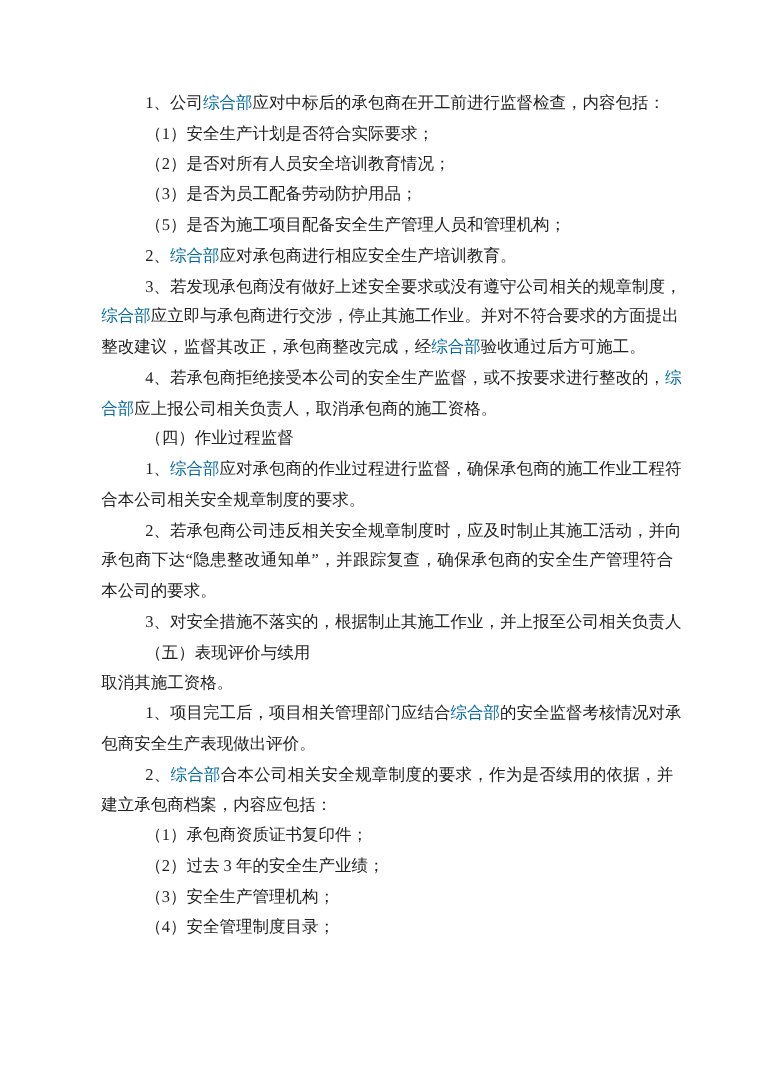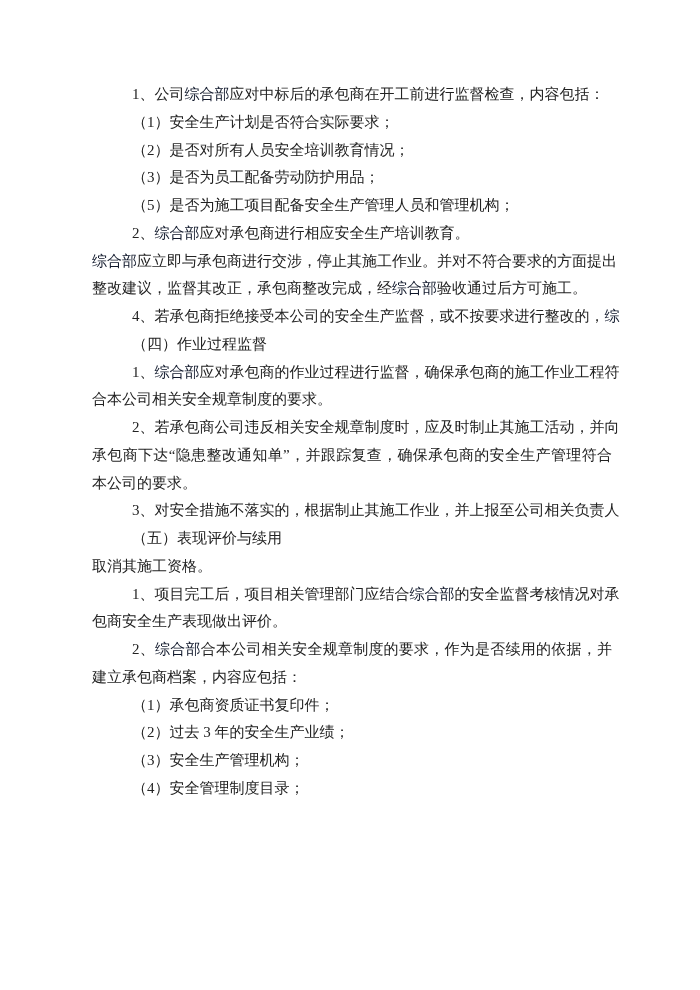--- a/index.html
+++ b/index.html
@@ -31,37 +31,39 @@
   }
   .line.indent {
     padding-left: 40px;
   }
   .line.fill {
     text-align: justify;
     text-align-last: justify;
     text-justify: inter-character;
   }
   .red {
-    color: #0f172a;
+    color: #0369a1;
   }
 </style>
 </head>
 <body>
 
 <div class="page">
   <div class="content">
       <div class="line indent"><span>1、公司</span><span class="red">综合部</span><span>应对中标后的承包商在开工前进行监督检查，内容包括：</span></div>
       <div class="line indent"><span>（1）安全生产计划是否符合实际要求；</span></div>
       <div class="line indent"><span>（2）是否对所有人员安全培训教育情况；</span></div>
       <div class="line indent"><span>（3）是否为员工配备劳动防护用品；</span></div>
       <div class="line indent"><span>（5）是否为施工项目配备安全生产管理人员和管理机构；</span></div>
       <div class="line indent"><span>2、</span><span class="red">综合部</span><span>应对承包商进行相应安全生产培训教育。</span></div>
+      <div class="line indent fill"><span>3、若发现承包商没有做好上述安全要求或没有遵守公司相关的规章制度，</span></div>
       <div class="line fill"><span class="red">综合部</span><span>应立即与承包商进行交涉，停止其施工作业。并对不符合要求的方面提出</span></div>
       <div class="line"><span>整改建议，监督其改正，承包商整改完成，经</span><span class="red">综合部</span><span>验收通过后方可施工。</span></div>
       <div class="line indent fill"><span>4、若承包商拒绝接受本公司的安全生产监督，或不按要求进行整改的，</span><span class="red">综</span></div>
+      <div class="line"><span class="red">合部</span><span>应上报公司相关负责人，取消承包商的施工资格。</span></div>
       <div class="line indent"><span>（四）作业过程监督</span></div>
       <div class="line indent fill"><span>1、</span><span class="red">综合部</span><span>应对承包商的作业过程进行监督，确保承包商的施工作业工程符</span></div>
       <div class="line"><span>合本公司相关安全规章制度的要求。</span></div>
       <div class="line indent fill"><span>2、若承包商公司违反相关安全规章制度时，应及时制止其施工活动，并向</span></div>
       <div class="line fill"><span>承包商下达“隐患整改通知单”，并跟踪复查，确保承包商的安全生产管理符合</span></div>
       <div class="line"><span>本公司的要求。</span></div>
       <div class="line indent fill"><span>3、对安全措施不落实的，根据制止其施工作业，并上报至公司相关负责人</span></div>
       <div class="line indent"><span>（五）表现评价与续用</span></div>
       <div class="line"><span>取消其施工资格。</span></div>
       <div class="line indent fill"><span>1、项目完工后，项目相关管理部门应结合</span><span class="red">综合部</span><span>的安全监督考核情况对承</span></div>

